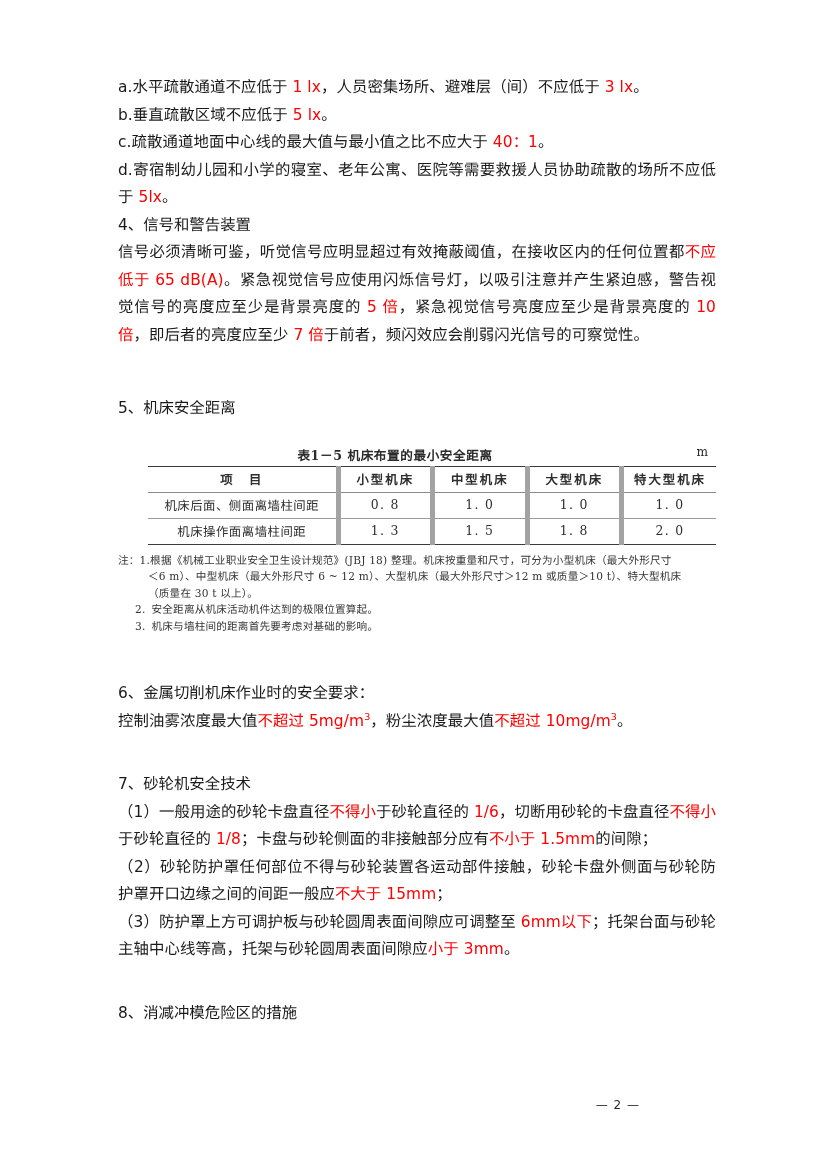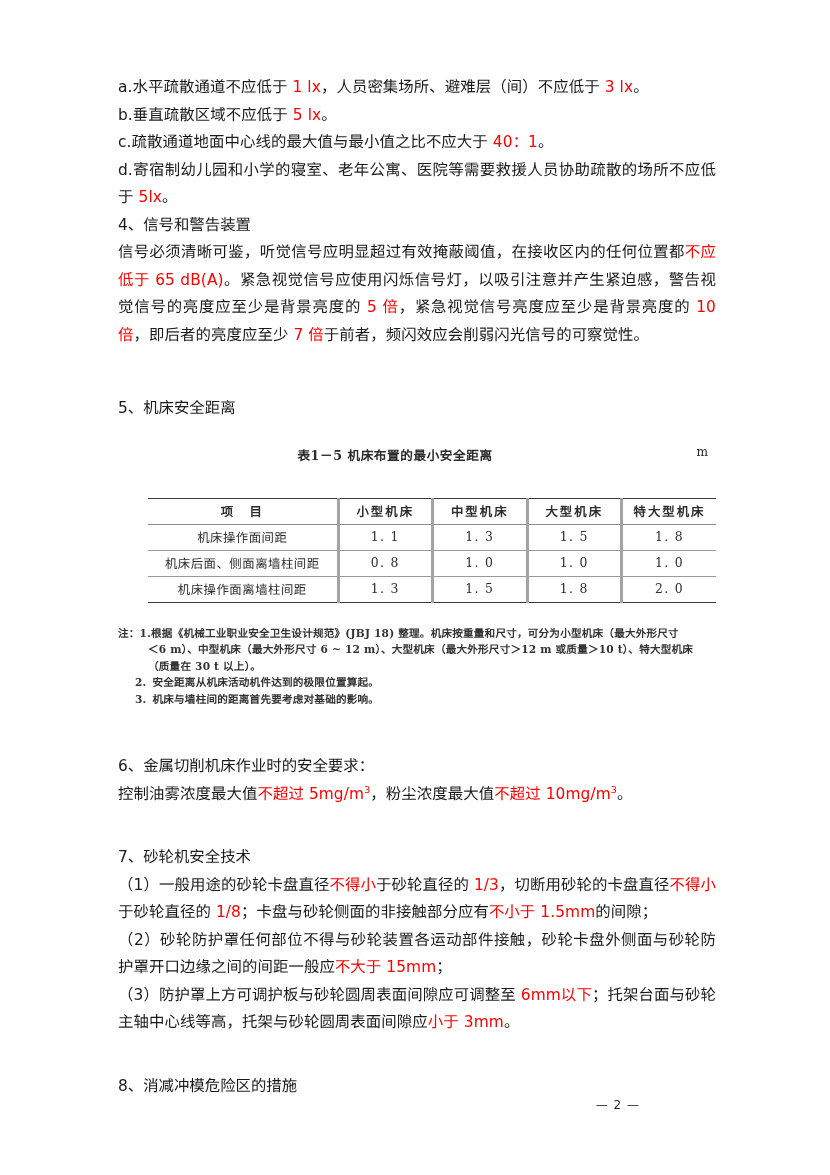--- a/index.html
+++ b/index.html
@@ -92,21 +92,20 @@
     font-size: 12.2px;
     letter-spacing: 0;
   }
 
   table.mtable {
     border-collapse: collapse;
     width: 568px;
     margin-left: 30px;
     table-layout: fixed;
     font-size: 12.4px;
-    margin-top: 32px;
   }
   table.mtable col.c0 { width: 190px; }
   table.mtable col.cx { width: 94.5px; }
 
   table.mtable th,
   table.mtable td {
     text-align: center;
     padding: 3px 2px 4px 2px;
     height: 18px;
     font-weight: normal;
@@ -121,44 +120,43 @@
   }
   table.mtable tbody td {
     border-bottom: 1px solid #9a9a9a;
   }
   table.mtable tbody tr:last-child td {
     border-bottom: 1.6px solid #3a3a3a;
   }
   
   table.mtable th + th,
   table.mtable td + td {
-    border-left: 3px solid #a3a3a3;
+    border-left: 5px solid #a3a3a3;
   }
   table.mtable .num {
     font-family: "DejaVu Serif", "Liberation Serif", serif;
     letter-spacing: 1.3px;
   }
   table.mtable .hdr-spaced {
     letter-spacing: 2px;
   }
   table.mtable .item-spaced {
     letter-spacing: 6px;
     padding-left: 6px;
   }
 
   
   .notes {
-    margin-top: 22px;
+    margin-top: 7px;
     margin-left: 0px;
     font-family: "DejaVu Serif", "Liberation Serif", serif;
     font-size: 10.6px;
     line-height: 16.5px;
     color: #333333;
     letter-spacing: 0.2px;
-    font-weight: bold;
   }
   .note-row {
     display: flex;
     align-items: flex-start;
   }
   .note-lead {
     flex: 0 0 auto;
     white-space: pre;
   }
   .note-body {
@@ -224,27 +222,20 @@
         <thead>
           <tr>
             <th class="item-spaced">项    目</th>
             <th class="hdr-spaced">小型机床</th>
             <th class="hdr-spaced">中型机床</th>
             <th class="hdr-spaced">大型机床</th>
             <th class="hdr-spaced">特大型机床</th>
           </tr>
         </thead>
         <tbody>
-          <tr>
-            <td>机床操作面间距</td>
-            <td class="num">1. 1</td>
-            <td class="num">1. 3</td>
-            <td class="num">1. 5</td>
-            <td class="num">1. 8</td>
-          </tr>
           <tr>
             <td>机床后面、侧面离墙柱间距</td>
             <td class="num">0. 8</td>
             <td class="num">1. 0</td>
             <td class="num">1. 0</td>
             <td class="num">1. 0</td>
           </tr>
           <tr>
             <td>机床操作面离墙柱间距</td>
             <td class="num">1. 3</td>
@@ -276,21 +267,21 @@
     <div class="spacer-xl"></div>
 
     <p class="heading">6、金属切削机床作业时的安全要求：</p>
 
     <p class="para tight"><span>控制油雾浓度最大值</span><span class="red"><span>不超过 5mg/m</span><sup>3</sup></span><span>，粉尘浓度最大值</span><span class="red"><span>不超过 10mg/m</span><sup>3</sup></span><span>。</span></p>
 
     <div class="spacer-lg"></div>
 
     <p class="heading">7、砂轮机安全技术</p>
 
-    <p class="para"><span>（1）一般用途的砂轮卡盘直径</span><span class="red">不得小</span><span>于砂轮直径的 </span><span class="red">1/3</span><span>，切断用砂轮的卡盘直径</span><span class="red">不得小</span><span>于砂轮直径的 </span><span class="red">1/8</span><span>；卡盘与砂轮侧面的非接触部分应有</span><span class="red">不小于 1.5mm</span><span>的间隙；</span></p>
+    <p class="para"><span>（1）一般用途的砂轮卡盘直径</span><span class="red">不得小</span><span>于砂轮直径的 </span><span class="red">1/6</span><span>，切断用砂轮的卡盘直径</span><span class="red">不得小</span><span>于砂轮直径的 </span><span class="red">1/8</span><span>；卡盘与砂轮侧面的非接触部分应有</span><span class="red">不小于 1.5mm</span><span>的间隙；</span></p>
 
     <p class="para"><span>（2）砂轮防护罩任何部位不得与砂轮装置各运动部件接触，砂轮卡盘外侧面与砂轮防护罩开口边缘之间的间距一般应</span><span class="red">不大于 15mm</span><span>；</span></p>
 
     <p class="para"><span>（3）防护罩上方可调护板与砂轮圆周表面间隙应可调整至 </span><span class="red">6mm以下</span><span>；托架台面与砂轮主轴中心线等高，托架与砂轮圆周表面间隙应</span><span class="red">小于 3mm</span><span>。</span></p>
 
     <div class="spacer-lg"></div>
 
     <p class="heading">8、消减冲模危险区的措施</p>
 
   </div>

